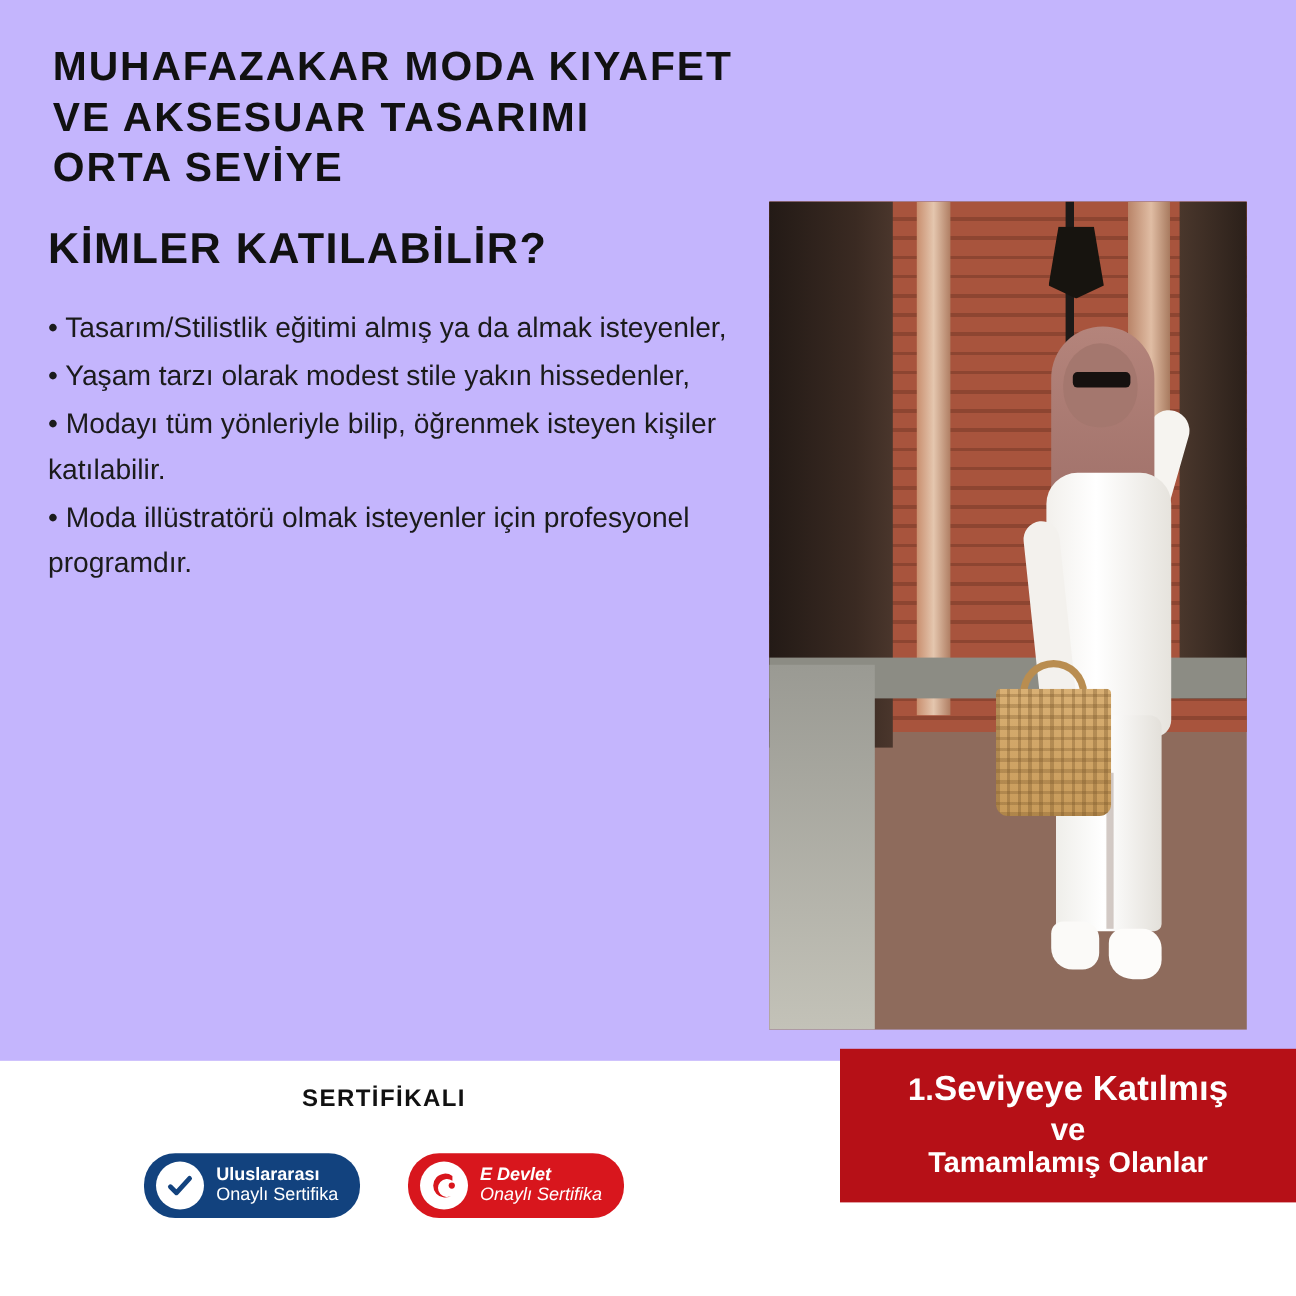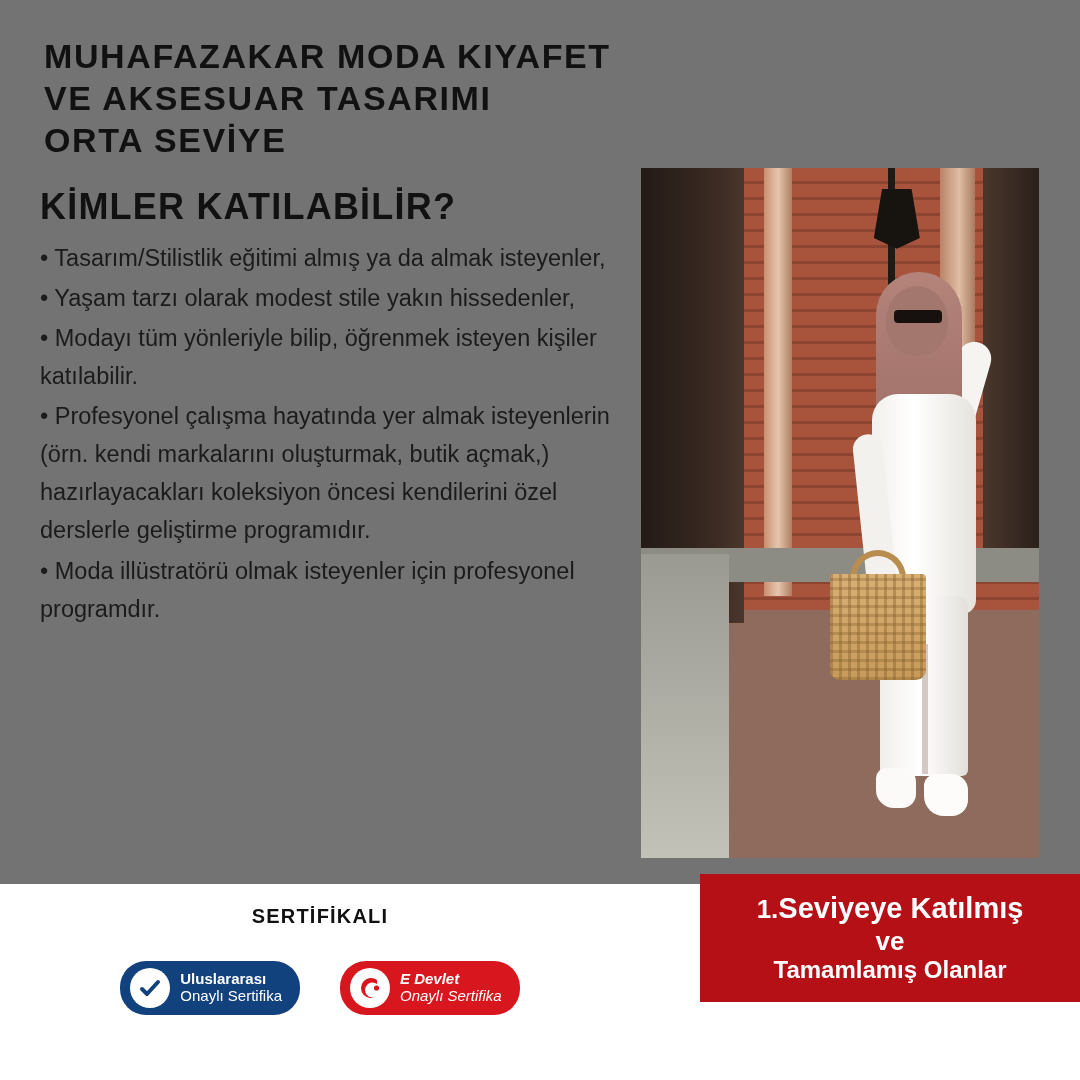--- a/index.html
+++ b/index.html
@@ -9,21 +9,21 @@
     height: 1080px;
     background: #ffffff;
     font-family: "Liberation Sans", sans-serif;
     overflow: hidden;
   }
 
   .poster {
     position: relative;
     width: 1080px;
     height: 884px;
-    background: #737373;
+    background: #c4b5fd;
   }
 
   
   .header {
     position: absolute;
     left: 44px;
     top: 36px;
     width: 700px;
   }
   .header-line {
@@ -41,21 +41,21 @@
     position: absolute;
     left: 40px;
     top: 186px;
     width: 580px;
   }
   .section-title {
     font-weight: bold;
     font-size: 36px;
     letter-spacing: 1.2px;
     color: #111111;
-    margin-bottom: 11px;
+    margin-bottom: 26px;
   }
   .bullet-list {
     list-style: none;
   }
   .bullet-list li {
     font-size: 23.5px;
     line-height: 1.62;
     color: #1b1b1b;
     margin-bottom: 2px;
   }
@@ -268,21 +268,20 @@
     <div class="header-line">VE AKSESUAR TASARIMI</div>
     <div class="header-line">ORTA SEVİYE</div>
   </div>
 
   <div class="left-col">
     <div class="section-title">KİMLER KATILABİLİR?</div>
     <ul class="bullet-list">
       <li>• Tasarım/Stilistlik eğitimi almış ya da almak isteyenler,</li>
       <li>• Yaşam tarzı olarak modest stile yakın hissedenler,</li>
       <li>• Modayı tüm yönleriyle bilip, öğrenmek isteyen kişiler katılabilir.</li>
-      <li>• Profesyonel çalışma hayatında yer almak isteyenlerin (örn. kendi markalarını oluşturmak, butik açmak,) hazırlayacakları koleksiyon öncesi kendilerini özel derslerle geliştirme programıdır.</li>
       <li>• Moda illüstratörü olmak isteyenler için profesyonel programdır.</li>
     </ul>
   </div>
 
   <div class="cert-block">
     <div class="cert-title">SERTİFİKALI</div>
     <div class="badges">
 
       <div class="badge blue">
         <span class="badge-icon">

